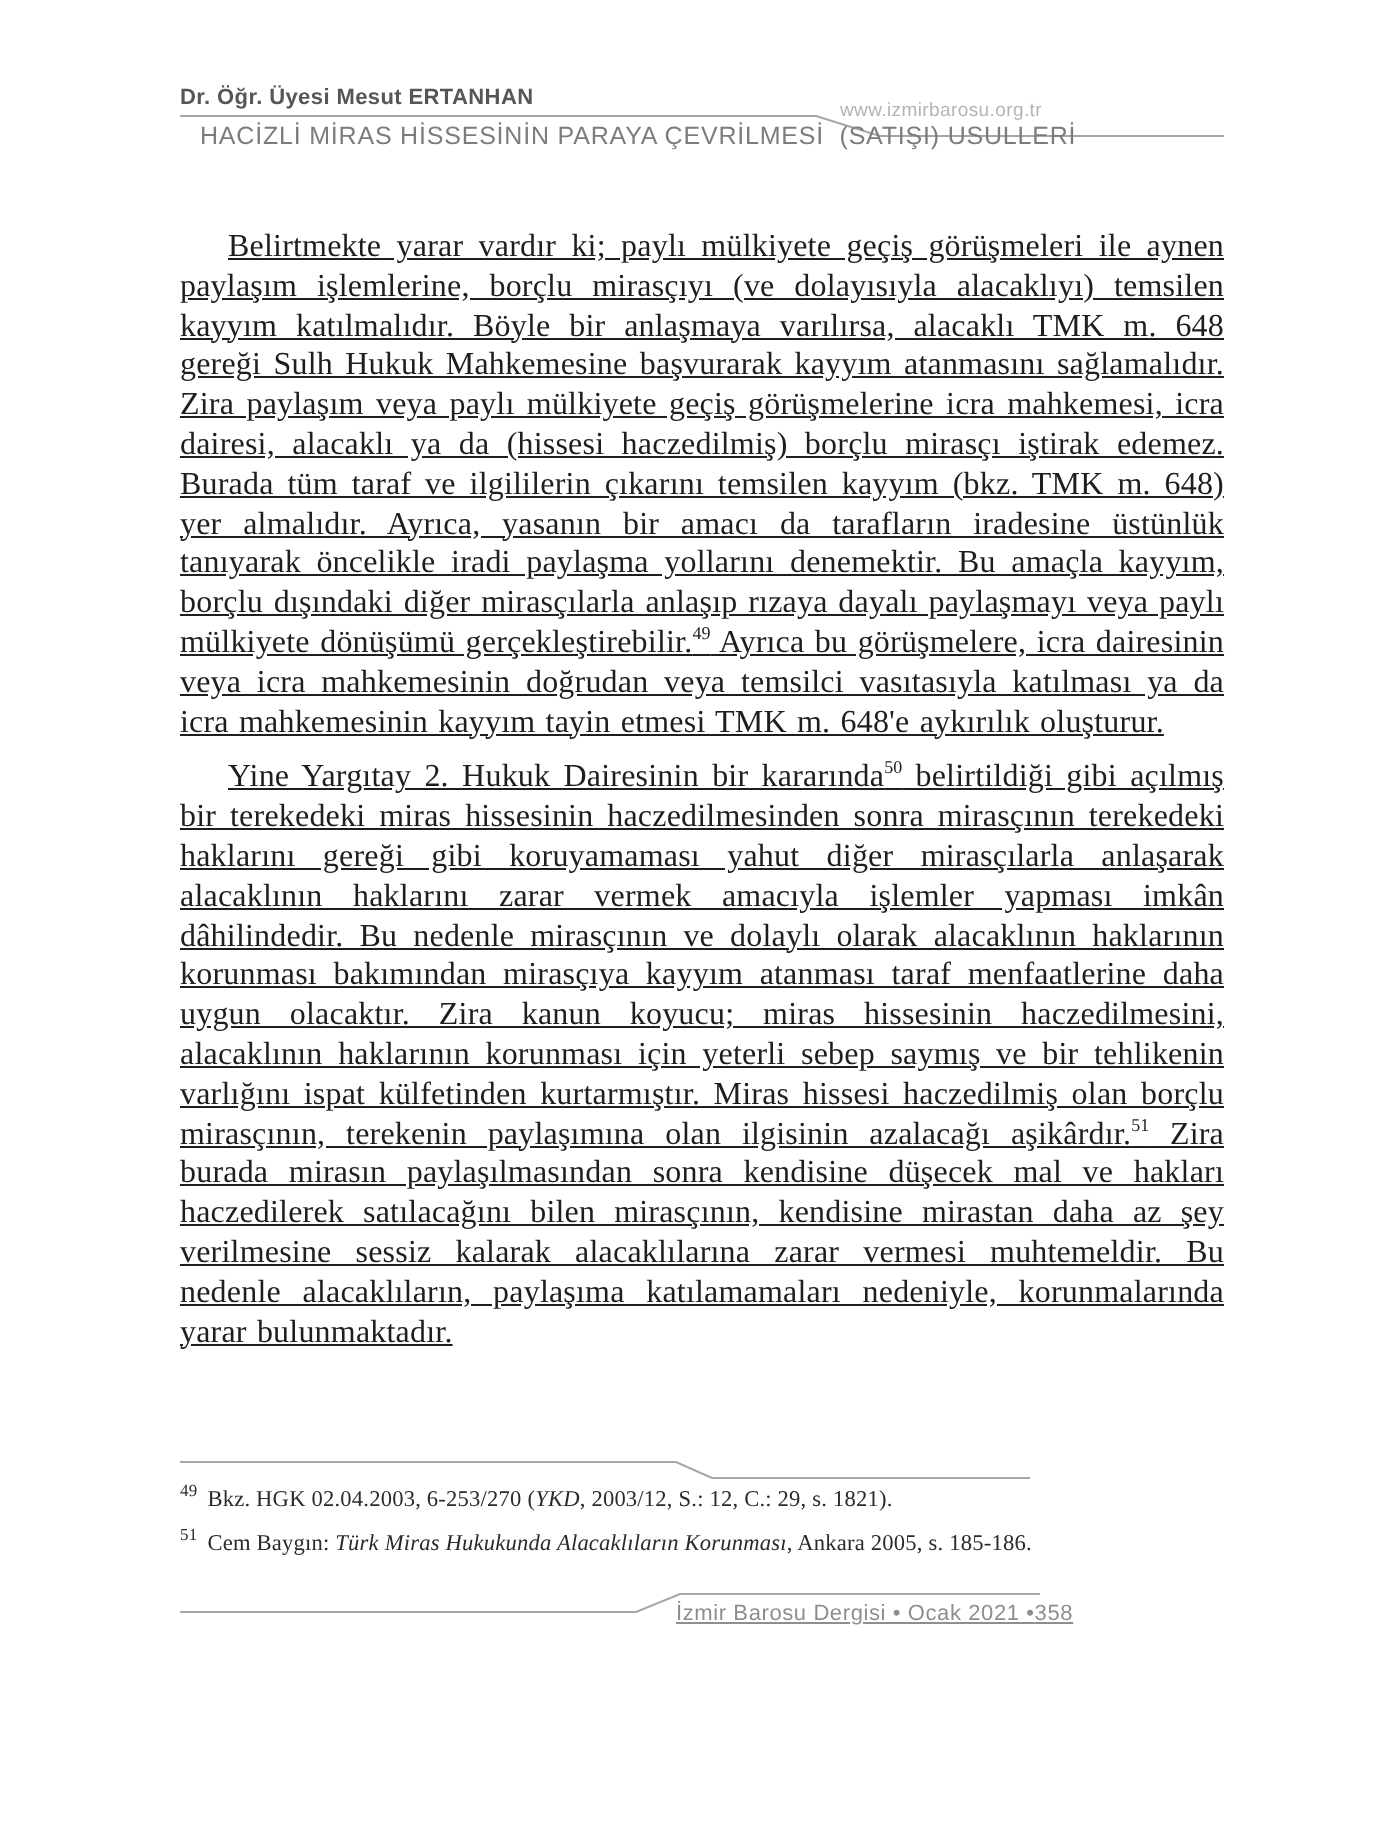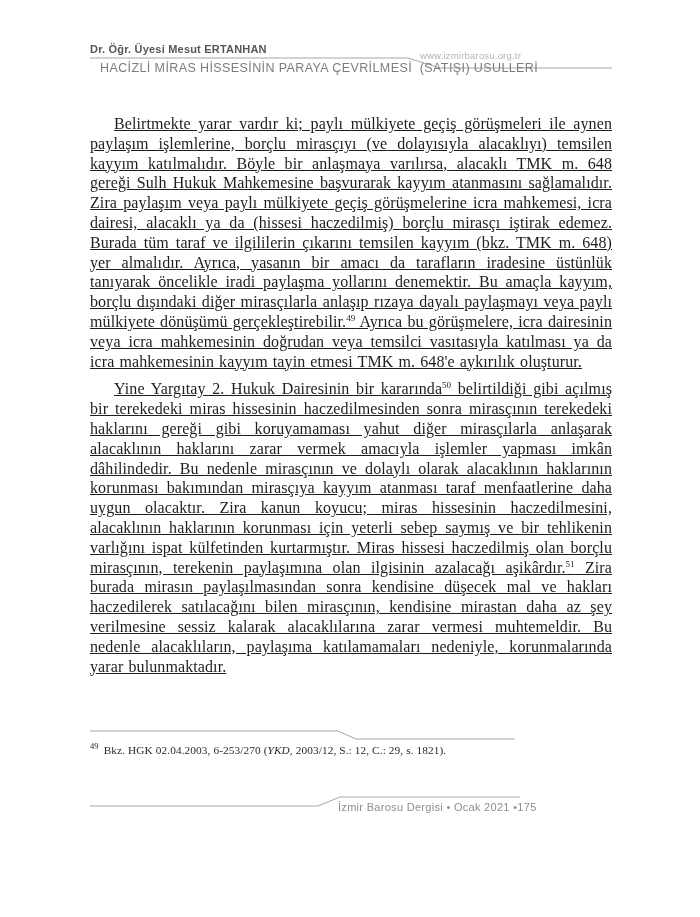--- a/index.html
+++ b/index.html
@@ -56,21 +56,21 @@
     font-size:8.5px;line-height:0;vertical-align:super;
     margin-right:5px;
   }
   .footnote i{font-style:italic;}
   
   .footer-text{
     position:absolute;left:338px;top:801px;width:178px;
     display:flex;justify-content:space-between;align-items:center;
     font-family:"Liberation Sans", sans-serif;
     font-size:11px;letter-spacing:.3px;
-    color:#8d8e90;white-space:nowrap;
+    color:#8d8e90;white-space:nowrap;text-decoration:underline;
   }
 </style>
 </head>
 <body>
 
 <div class="page">
 
   <div class="author">Dr. Öğr. Üyesi Mesut ERTANHAN</div>
   <div class="website">www.izmirbarosu.org.tr</div>
 
@@ -84,24 +84,25 @@
       <p class="para">Belirtmekte yarar vardır ki; paylı mülkiyete geçiş görüşmeleri ile aynen paylaşım işlemlerine, borçlu mirasçıyı (ve dolayısıyla alacaklıyı) temsilen kayyım katılmalıdır. Böyle bir anlaşmaya varılırsa, alacaklı TMK m. 648 gereği Sulh Hukuk Mahkemesine başvurarak kayyım atanmasını sağlamalıdır. Zira paylaşım veya paylı mülkiyete geçiş görüşmelerine icra mahkemesi, icra dairesi, alacaklı ya da (hissesi haczedilmiş) borçlu mirasçı iştirak edemez. Burada tüm taraf ve ilgililerin çıkarını temsilen kayyım (bkz. TMK m. 648) yer almalıdır. Ayrıca, yasanın bir amacı da tarafların iradesine üstünlük tanıyarak öncelikle iradi paylaşma yollarını denemektir. Bu amaçla kayyım, borçlu dışındaki diğer mirasçılarla anlaşıp rızaya dayalı paylaşmayı veya paylı mülkiyete dönüşümü gerçekleştirebilir.<sup>49</sup> Ayrıca bu görüşmelere, icra dairesinin veya icra mahkemesinin doğrudan veya temsilci vasıtasıyla katılması ya da icra mahkemesinin kayyım tayin etmesi TMK m. 648'e aykırılık oluşturur.</p>
       <p class="para">Yine Yargıtay 2. Hukuk Dairesinin bir kararında<sup>50</sup> belirtildiği gibi açılmış bir terekedeki miras hissesinin haczedilmesinden sonra mirasçının terekedeki haklarını gereği gibi koruyamaması yahut diğer mirasçılarla anlaşarak alacaklının haklarını zarar vermek amacıyla işlemler yapması imkân dâhilindedir. Bu nedenle mirasçının ve dolaylı olarak alacaklının haklarının korunması bakımından mirasçıya kayyım atanması taraf menfaatlerine daha uygun olacaktır. Zira kanun koyucu; miras hissesinin haczedilmesini, alacaklının haklarının korunması için yeterli sebep saymış ve bir tehlikenin varlığını ispat külfetinden kurtarmıştır. Miras hissesi haczedilmiş olan borçlu mirasçının, terekenin paylaşımına olan ilgisinin azalacağı aşikârdır.<sup>51</sup> Zira burada mirasın paylaşılmasından sonra kendisine düşecek mal ve hakları haczedilerek satılacağını bilen mirasçının, kendisine mirastan daha az şey verilmesine sessiz kalarak alacaklılarına zarar vermesi muhtemeldir. Bu nedenle alacaklıların, paylaşıma katılamamaları nedeniyle, korunmalarında yarar bulunmaktadır.</p>
     </main>
 
   <svg class="rule" style="left:90px;top:730px;" width="426" height="11" viewBox="0 0 426 11">
     <polyline points="0,1 248,1 266,9 425,9"></polyline>
   </svg>
 
   <section class="footnotes" id="footnotes">
       <div class="footnote"><sup class="fn-num">49</sup>Bkz. HGK 02.04.2003, 6-253/270 (<i>YKD</i>, 2003/12, S.: 12, C.: 29, s. 1821).</div>
+      <div class="footnote"><sup class="fn-num">51</sup>Cem Baygın: <i>Türk Miras Hukukunda Alacaklıların Korunması</i>, Ankara 2005, s. 185-186.</div>
     </section>
 
   <svg class="rule" style="left:90px;top:796px;" width="430" height="12" viewBox="0 0 430 12">
     <polyline points="0,10 228,10 250,1 430,1"></polyline>
   </svg>
 
   <div class="footer-text">
     <span>İzmir Barosu Dergisi • Ocak 2021 •</span>
-    <span>175</span>
+    <span>358</span>
   </div>
 
 </div>
 
 </body></html>

